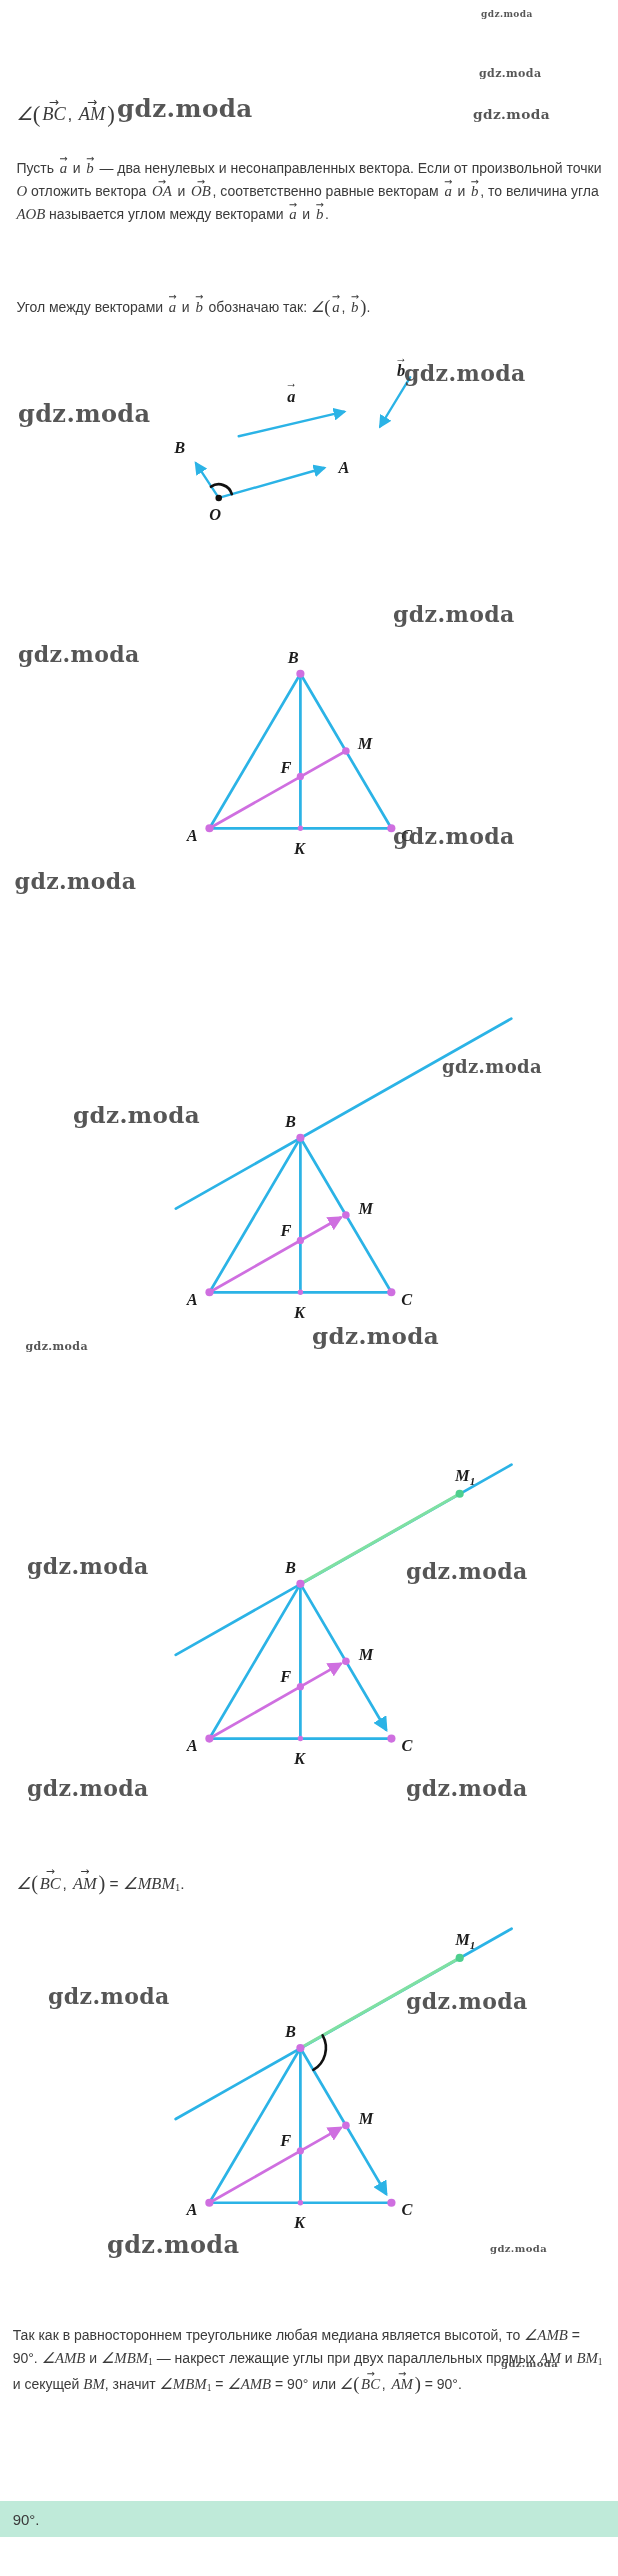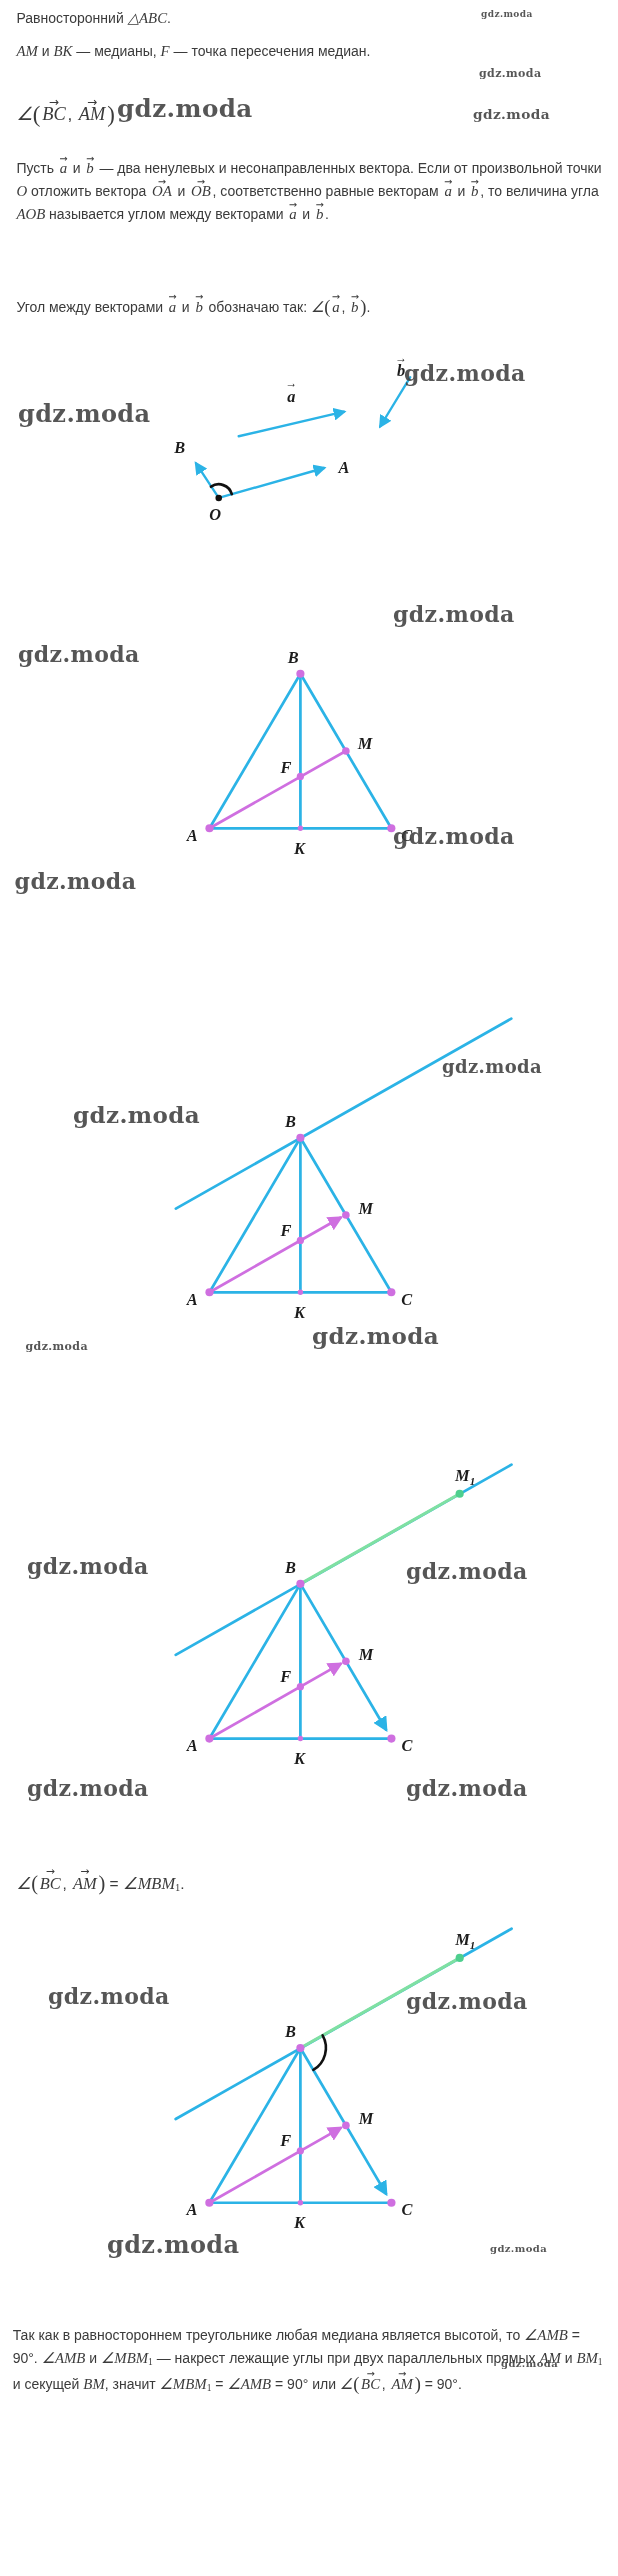--- a/index.html
+++ b/index.html
@@ -43,23 +43,21 @@
   .st-green { stroke:var(--green, #7fe0a2); }
   .f-mag    { fill:var(--magenta, #cf6fe0); }
   .f-green  { fill:#4ecf8e; }
   .ln { fill:none; stroke-linecap:round; }
 </style>
 </head>
 <body>
 
 <div class="page">
 
-  <div class="abs text" style="left:16.4px; top:7.3px; width:592px;"><span class="seg-t">Равносторонний </span><span class="mi">△ABC</span><span class="seg-t">.</span></div>
-
-  <div class="abs text" style="left:16.4px; top:40px; width:592px;"><span class="mi">AM</span><span class="seg-t"> и </span><span class="mi">BK</span><span class="seg-t"> — медианы, </span><span class="mi">F</span><span class="seg-t"> — точка пересечения медиан.</span></div>
+
 
   <div class="abs formula" style="left:16.4px; top:98px;"><span class="mi">∠</span><span class="seg-p">(</span><span class="vec"><span class="vec-arrow">→</span><span class="vec-body">BC</span></span><span class="seg-t">, </span><span class="vec"><span class="vec-arrow">→</span><span class="vec-body">AM</span></span><span class="seg-p">)</span></div>
 
   <div class="abs text" style="left:16.4px; top:157px; width:593px;"><span class="seg-t">Пусть </span><span class="vec"><span class="vec-arrow">→</span><span class="vec-body">a</span></span><span class="seg-t"> и </span><span class="vec"><span class="vec-arrow">→</span><span class="vec-body">b</span></span><span class="seg-t"> — два ненулевых и несонаправленных вектора. Если от произвольной точки </span><span class="mi">O</span><span class="seg-t"> отложить вектора </span><span class="vec"><span class="vec-arrow">→</span><span class="vec-body">OA</span></span><span class="seg-t"> и </span><span class="vec"><span class="vec-arrow">→</span><span class="vec-body">OB</span></span><span class="seg-t">, соответственно равные векторам </span><span class="vec"><span class="vec-arrow">→</span><span class="vec-body">a</span></span><span class="seg-t"> и </span><span class="vec"><span class="vec-arrow">→</span><span class="vec-body">b</span></span><span class="seg-t">, то величина угла </span><span class="mi">AOB</span><span class="seg-t"> называется углом между векторами </span><span class="vec"><span class="vec-arrow">→</span><span class="vec-body">a</span></span><span class="seg-t"> и </span><span class="vec"><span class="vec-arrow">→</span><span class="vec-body">b</span></span><span class="seg-t">.</span></div>
 
   <div class="abs text" style="left:16.4px; top:293px; width:593px;"><span class="seg-t">Угол между векторами </span><span class="vec"><span class="vec-arrow">→</span><span class="vec-body">a</span></span><span class="seg-t"> и </span><span class="vec"><span class="vec-arrow">→</span><span class="vec-body">b</span></span><span class="seg-t"> обозначаю так: </span><span class="mi">∠</span><span class="seg-p">(</span><span class="vec"><span class="vec-arrow">→</span><span class="vec-body">a</span></span><span class="seg-t">, </span><span class="vec"><span class="vec-arrow">→</span><span class="vec-body">b</span></span><span class="seg-p">)</span><span class="seg-t">.</span></div>
 
   <svg class="abs" style="left:0; top:350px;" width="619" height="177" viewBox="0 0 680 195">
     <defs>
       <marker id="ac1" viewBox="0 0 10 10" refX="8" refY="5" markerWidth="5.5" markerHeight="5.5" orient="auto">
@@ -189,20 +187,23 @@
     <text x="319" y="123" text-anchor="middle">B</text>
     <text x="394" y="219" text-anchor="start">M</text>
     <text x="320" y="243" text-anchor="end">F</text>
     <text x="211" y="319" text-anchor="middle">A</text>
     <text x="329" y="333" text-anchor="middle">K</text>
     <text x="447" y="319" text-anchor="middle">C</text>
   </svg>
 
   <div class="abs text" style="left:12.7px; top:2324px; width:595px;"><span class="seg-t">Так как в равностороннем треугольнике любая медиана является высотой, то </span><span class="mi">∠AMB</span><span class="seg-t"> = 90°. </span><span class="mi">∠AMB</span><span class="seg-t"> и </span><span class="mi">∠MBM</span><span class="msub">1</span><span class="seg-t"> — накрест лежащие углы при двух параллельных прямых </span><span class="mi">AM</span><span class="seg-t"> и </span><span class="mi">BM</span><span class="msub">1</span><span class="seg-t"> и секущей </span><span class="mi">BM</span><span class="seg-t">, значит </span><span class="mi">∠MBM</span><span class="msub">1</span><span class="seg-t"> = </span><span class="mi">∠AMB</span><span class="seg-t"> = 90° или </span><span class="mi">∠</span><span class="seg-p">(</span><span class="vec"><span class="vec-arrow">→</span><span class="vec-body">BC</span></span><span class="seg-t">, </span><span class="vec"><span class="vec-arrow">→</span><span class="vec-body">AM</span></span><span class="seg-p">)</span><span class="seg-t"> = 90°.</span></div>
 
+  <div class="answer-band" style="top:2501px;">
+    <span><span class="seg-t">90°.</span></span>
+  </div>
 
   <div class="wm" style="left:481px; top:9px;  font-size:9px;">gdz.moda</div>
   <div class="wm" style="left:479px; top:67px;  font-size:11px;">gdz.moda</div>
   <div class="wm" style="left:117px; top:94px; font-size:24.6px;">gdz.moda</div>
   <div class="wm" style="left:473px; top:106px; font-size:13.7px;">gdz.moda</div>
   <div class="wm" style="left:404px; top:360px; font-size:22px;">gdz.moda</div>
   <div class="wm" style="left:18px;  top:399px; font-size:24px;">gdz.moda</div>
   <div class="wm" style="left:393px; top:601px; font-size:22px;">gdz.moda</div>
   <div class="wm" style="left:18px;  top:641px; font-size:22px;">gdz.moda</div>
   <div class="wm" style="left:393px; top:823px; font-size:22px;">gdz.moda</div>

